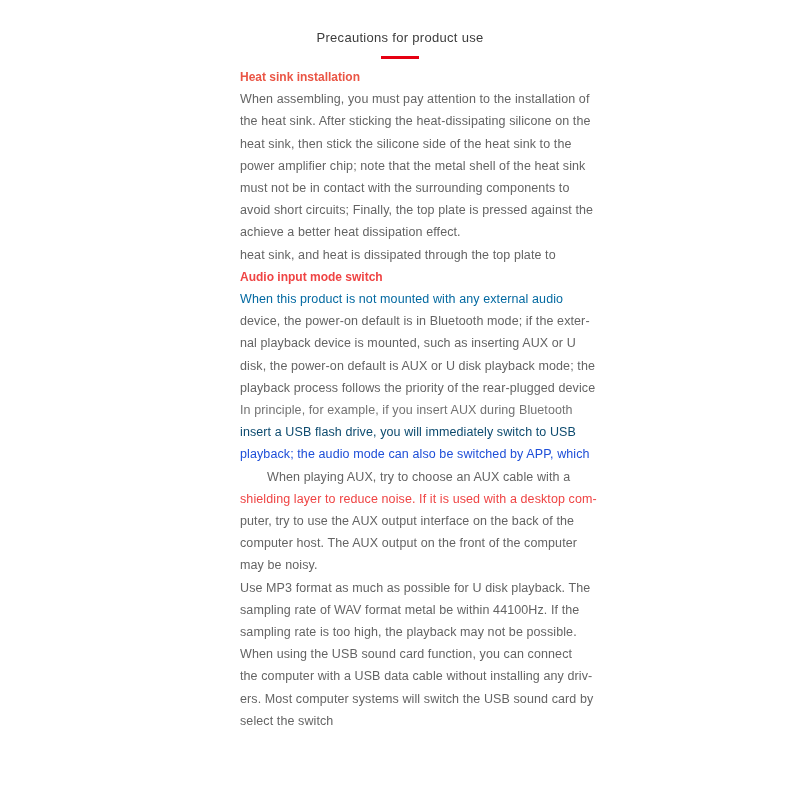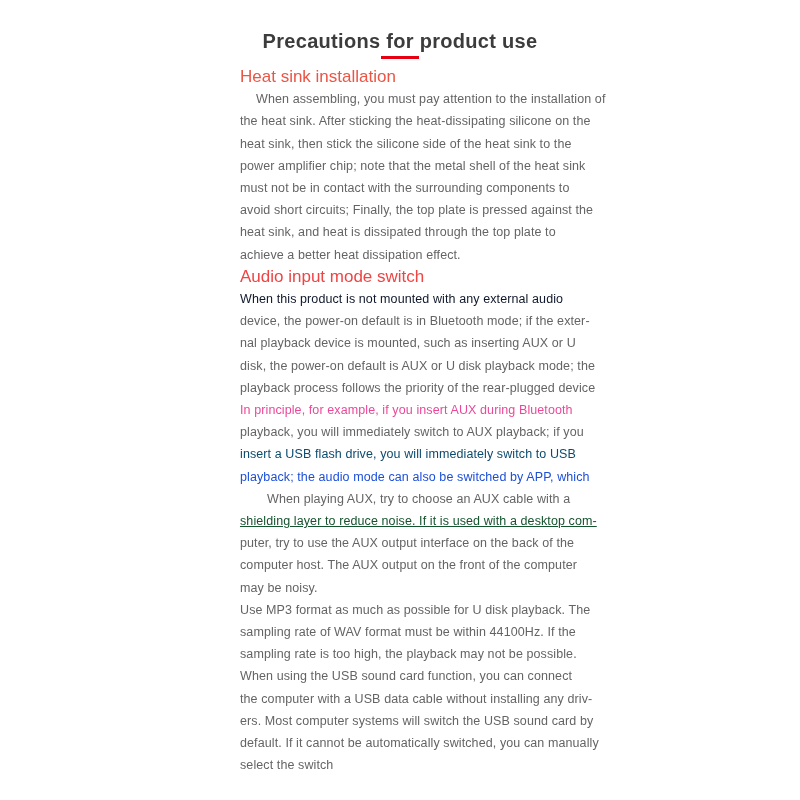--- a/index.html
+++ b/index.html
@@ -9,43 +9,43 @@
     font-family: "Liberation Sans", sans-serif;
     position: relative;
     overflow: hidden;
   }
   .page-title {
     position: absolute;
     top: 30px;
     left: 0;
     width: 100%;
     text-align: center;
-    font-size: 20px;
-    font-weight: 700;
+    font-size: 13px;
+    font-weight: 400;
     color: #3c3c3c;
     letter-spacing: 0.3px;
   }
   .title-underline {
     position: absolute;
     top: 56px;
     left: 50%;
     transform: translateX(-50%);
     width: 38px;
     height: 3px;
   }
   .content {
     position: absolute;
     left: 240px;
     top: 66px;
     width: 360px;
   }
   .section-heading {
-    font-size: 17px;
+    font-size: 12px;
     line-height: 22.2px;
-    font-weight: 400;
+    font-weight: 700;
   }
   .body-line {
     font-size: 12.5px;
     line-height: 22.2px;
     white-space: nowrap;
     letter-spacing: 0.1px;
   }
   .indent { padding-left: 27px; }
 </style>
 </head>
@@ -53,48 +53,46 @@
 
 <div class="page">
 
   <div class="page-title">Precautions for product use</div>
   <div class="title-underline" style="background: rgb(230, 0, 18);"></div>
 
   <div class="content">
 
     <div class="section-heading" style="color: rgb(234, 85, 69);">Heat sink installation</div>
 
-    <div class="body-line" style="color: rgb(100, 100, 100); margin-left: 16px;">When assembling, you must pay attention to the installation of</div>
+    <div class="body-line" style="color: rgb(100, 100, 100);">When assembling, you must pay attention to the installation of</div>
     <div class="body-line" style="color: rgb(100, 100, 100);">the heat sink. After sticking the heat-dissipating silicone on the</div>
     <div class="body-line" style="color: rgb(100, 100, 100);">heat sink, then stick the silicone side of the heat sink to the</div>
     <div class="body-line" style="color: rgb(100, 100, 100);">power amplifier chip; note that the metal shell of the heat sink</div>
     <div class="body-line" style="color: rgb(100, 100, 100);">must not be in contact with the surrounding components to</div>
     <div class="body-line" style="color: rgb(100, 100, 100);">avoid short circuits; Finally, the top plate is pressed against the</div>
+    <div class="body-line" style="color: rgb(100, 100, 100);">achieve a better heat dissipation effect.</div>
     <div class="body-line" style="color: rgb(100, 100, 100);">heat sink, and heat is dissipated through the top plate to</div>
-    <div class="body-line" style="color: rgb(100, 100, 100);">achieve a better heat dissipation effect.</div>
 
     <div class="section-heading" style="color: #ef4444;">Audio input mode switch</div>
 
-    <div class="body-line" style="color: #0f172a;">When this product is not mounted with any external audio</div>
+    <div class="body-line" style="color: #0369a1;">When this product is not mounted with any external audio</div>
     <div class="body-line" style="color: rgb(100, 100, 100);">device, the power-on default is in Bluetooth mode; if the exter-</div>
     <div class="body-line" style="color: rgb(100, 100, 100);">nal playback device is mounted, such as inserting AUX or U</div>
     <div class="body-line" style="color: rgb(100, 100, 100);">disk, the power-on default is AUX or U disk playback mode; the</div>
     <div class="body-line" style="color: rgb(100, 100, 100);">playback process follows the priority of the rear-plugged device</div>
-    <div class="body-line" style="color: #ec4899;">In principle, for example, if you insert AUX during Bluetooth</div>
-    <div class="body-line" style="color: rgb(100, 100, 100);">playback, you will immediately switch to AUX playback; if you</div>
+    <div class="body-line" style="color: #737373;">In principle, for example, if you insert AUX during Bluetooth</div>
     <div class="body-line" style="color: #0c4a6e;">insert a USB flash drive, you will immediately switch to USB</div>
     <div class="body-line" style="color: #1d4ed8;">playback; the audio mode can also be switched by APP, which</div>
     <div class="body-line indent" style="color: rgb(100, 100, 100);">When playing AUX, try to choose an AUX cable with a</div>
-    <div class="body-line" style="color: #14532d; text-decoration: underline;">shielding layer to reduce noise. If it is used with a desktop com-</div>
+    <div class="body-line" style="color: #ef4444;">shielding layer to reduce noise. If it is used with a desktop com-</div>
     <div class="body-line" style="color: rgb(100, 100, 100);">puter, try to use the AUX output interface on the back of the</div>
     <div class="body-line" style="color: rgb(100, 100, 100);">computer host. The AUX output on the front of the computer</div>
     <div class="body-line" style="color: rgb(100, 100, 100);">may be noisy.</div>
     <div class="body-line" style="color: rgb(100, 100, 100);">Use MP3 format as much as possible for U disk playback. The</div>
-    <div class="body-line" style="color: rgb(100, 100, 100);">sampling rate of WAV format must be within 44100Hz. If the</div>
+    <div class="body-line" style="color: rgb(100, 100, 100);">sampling rate of WAV format metal be within 44100Hz. If the</div>
     <div class="body-line" style="color: rgb(100, 100, 100);">sampling rate is too high, the playback may not be possible.</div>
     <div class="body-line" style="color: rgb(100, 100, 100);">When using the USB sound card function, you can connect</div>
     <div class="body-line" style="color: rgb(100, 100, 100);">the computer with a USB data cable without installing any driv-</div>
     <div class="body-line" style="color: rgb(100, 100, 100);">ers. Most computer systems will switch the USB sound card by</div>
-    <div class="body-line" style="color: rgb(100, 100, 100);">default. If it cannot be automatically switched, you can manually</div>
     <div class="body-line" style="color: rgb(100, 100, 100);">select the switch</div>
 
   </div>
 </div>
 
 </body></html>

